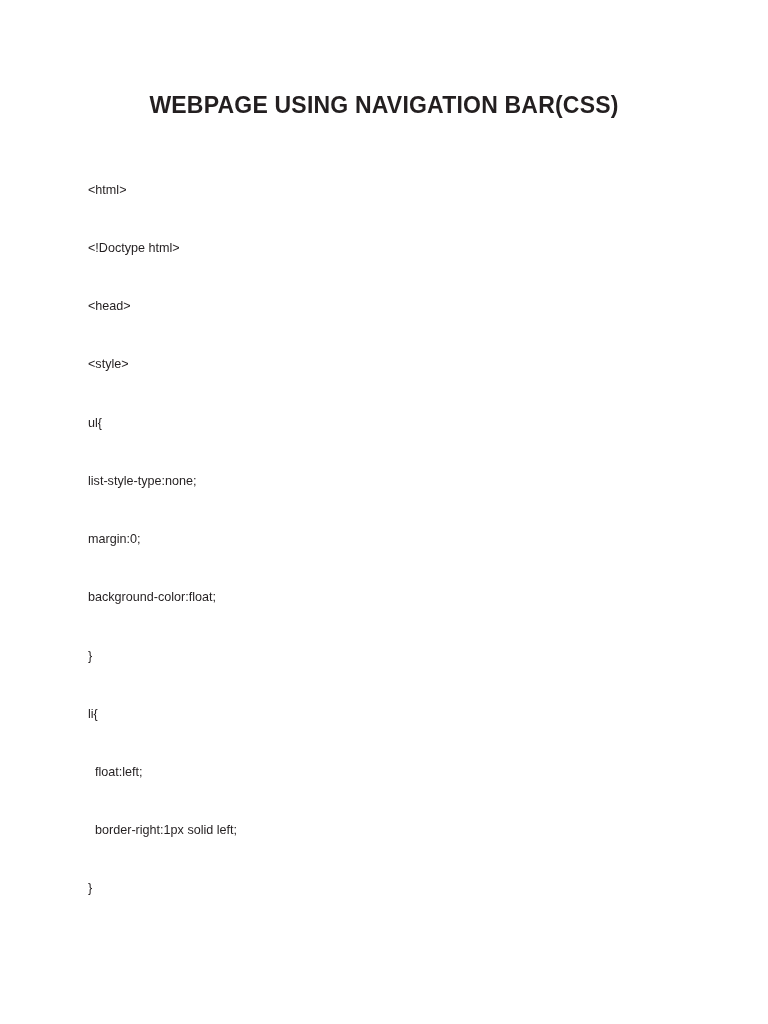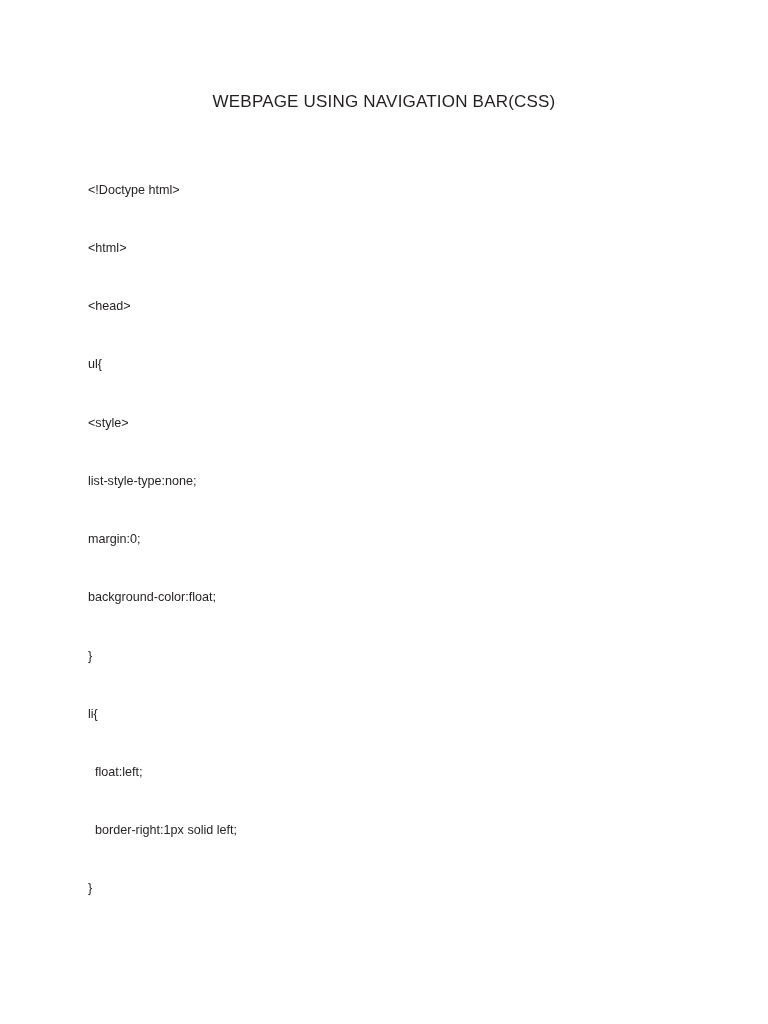--- a/index.html
+++ b/index.html
@@ -18,22 +18,22 @@
     background: #ffffff;
     overflow: hidden;
     box-sizing: border-box;
   }
   .doc-title {
     position: absolute;
     left: 0;
     top: 92px;
     width: 768px;
     text-align: center;
-    font-size: 17px;
-    font-weight: normal;
+    font-size: 23px;
+    font-weight: bold;
     letter-spacing: 0.2px;
     color: #231f20;
   }
   .code-block {
     position: absolute;
     left: 88px;
     top: 142px;
     width: 620px;
     font-size: 12.6px;
     line-height: 19.4px;
@@ -45,25 +45,25 @@
     white-space: pre;
     min-height: 19.4px;
   }
 </style>
 </head>
 <body>
 
 <div class="page">
   <div class="doc-title">WEBPAGE USING NAVIGATION BAR(CSS)</div>
   <div class="code-block">
+    <div class="code-line">&lt;html&gt;</div>
     <div class="code-line">&lt;!Doctype html&gt;</div>
-    <div class="code-line">&lt;html&gt;</div>
     <div class="code-line">&lt;head&gt;</div>
+    <div class="code-line">&lt;style&gt;</div>
     <div class="code-line">ul{</div>
-    <div class="code-line">&lt;style&gt;</div>
     <div class="code-line">list-style-type:none;</div>
     <div class="code-line">margin:0;</div>
     <div class="code-line">background-color:float;</div>
     <div class="code-line">}</div>
     <div class="code-line">li{</div>
     <div class="code-line">  float:left;</div>
     <div class="code-line">  border-right:1px solid left;</div>
     <div class="code-line">}</div>
     
     

